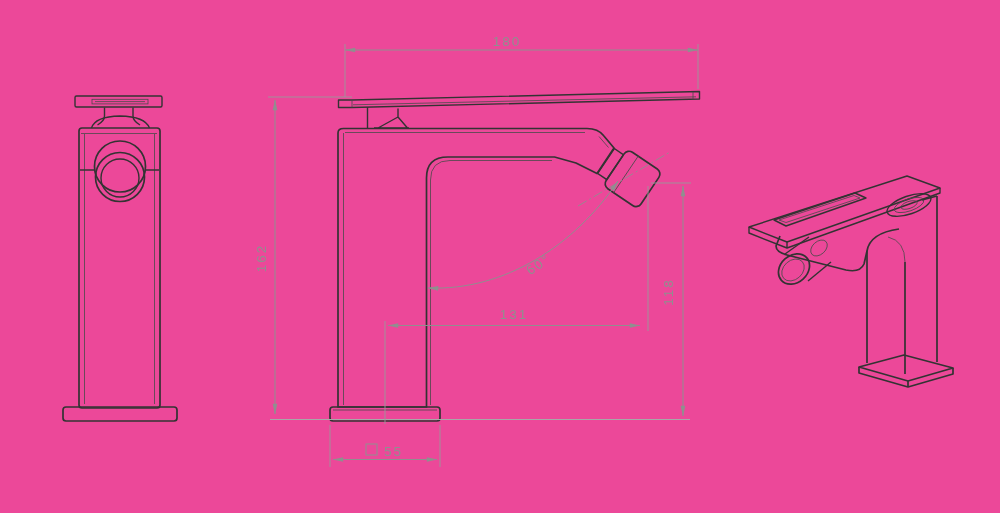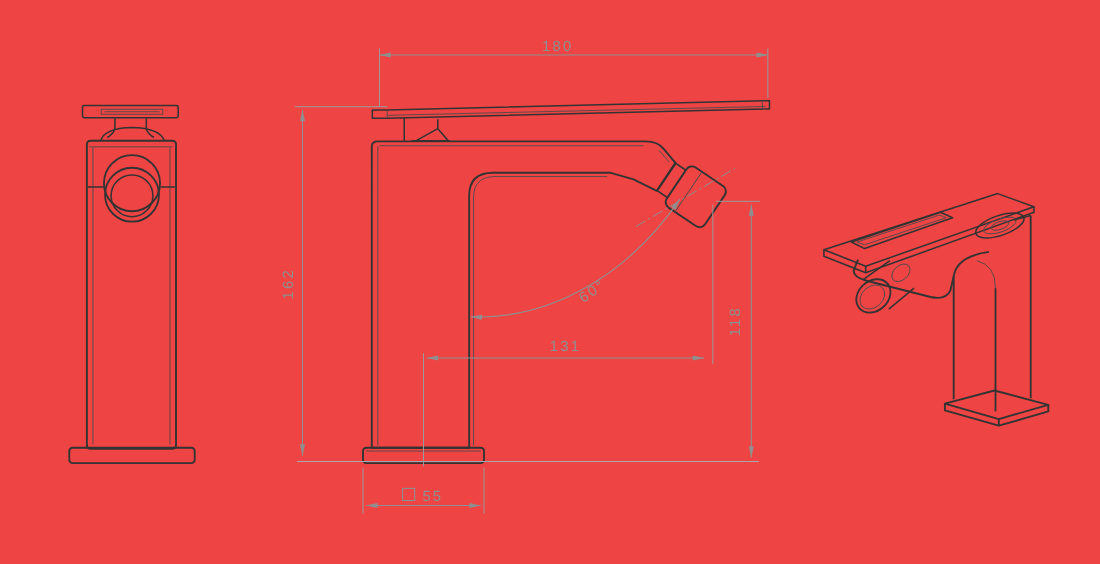--- a/index.html
+++ b/index.html
@@ -1,16 +1,16 @@
 <!DOCTYPE html>
 <html><head>
 <meta charset="utf-8">
 <style>
   html,body{margin:0;padding:0;background:#ffffff;}
-  .page{position:relative;width:1000px;height:513px;background:#ef4444;overflow:hidden;
+  .page{position:relative;width:1000px;height:513px;background:#ec4899;overflow:hidden;
         font-family:"Liberation Sans", sans-serif;}
   svg{display:block;}
   .obj   {stroke:#333333;stroke-width:1.7;fill:none;stroke-linejoin:round;}
   .obj2  {stroke:#333333;stroke-width:1.4;fill:none;stroke-linejoin:round;}
   .thin  {stroke:#4a4a4a;stroke-width:.8;fill:none;}
   .dim   {stroke:#8f8f8f;stroke-width:1;fill:none;}
   .ext   {stroke:#9a9a9a;stroke-width:.9;fill:none;}
   .ctr   {stroke:#8f8f8f;stroke-width:.9;fill:none;stroke-dasharray:10 3 2 3;}
   .surface{stroke:#a8a8a8;stroke-width:1;fill:none;}
   .dimtext{fill:#8f8f8f;font-family:"Liberation Sans",sans-serif;font-size:13.5px;

